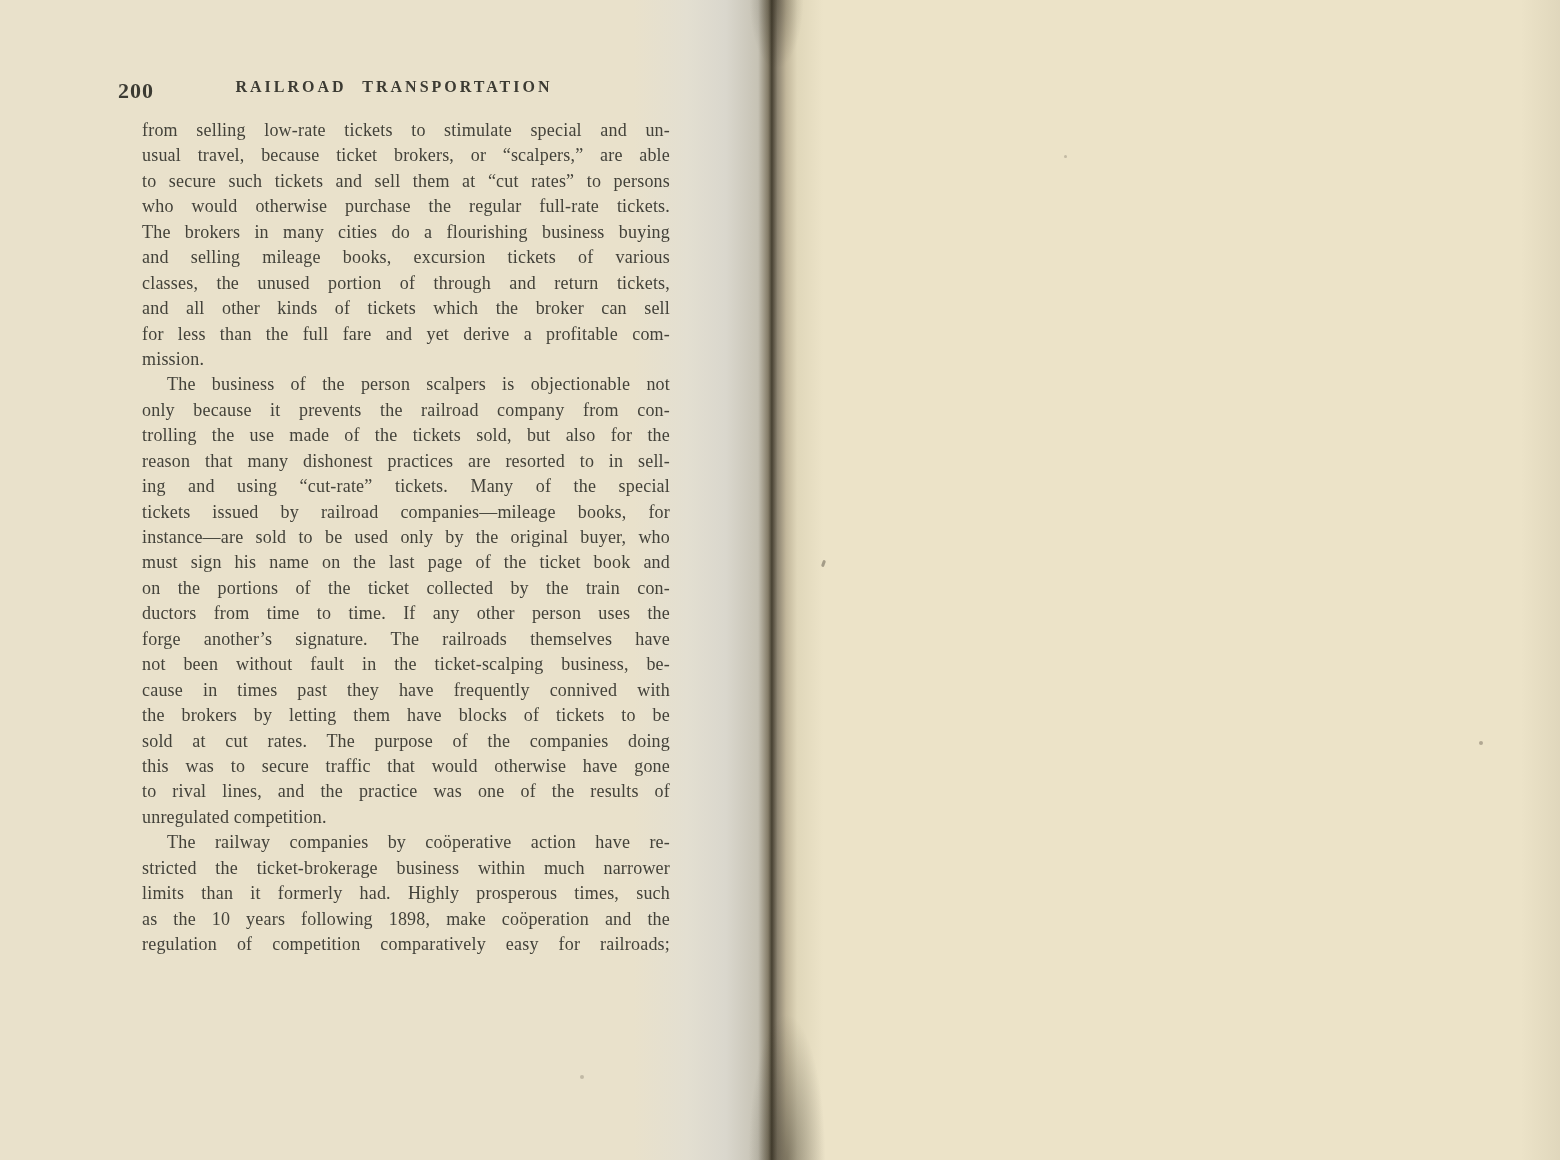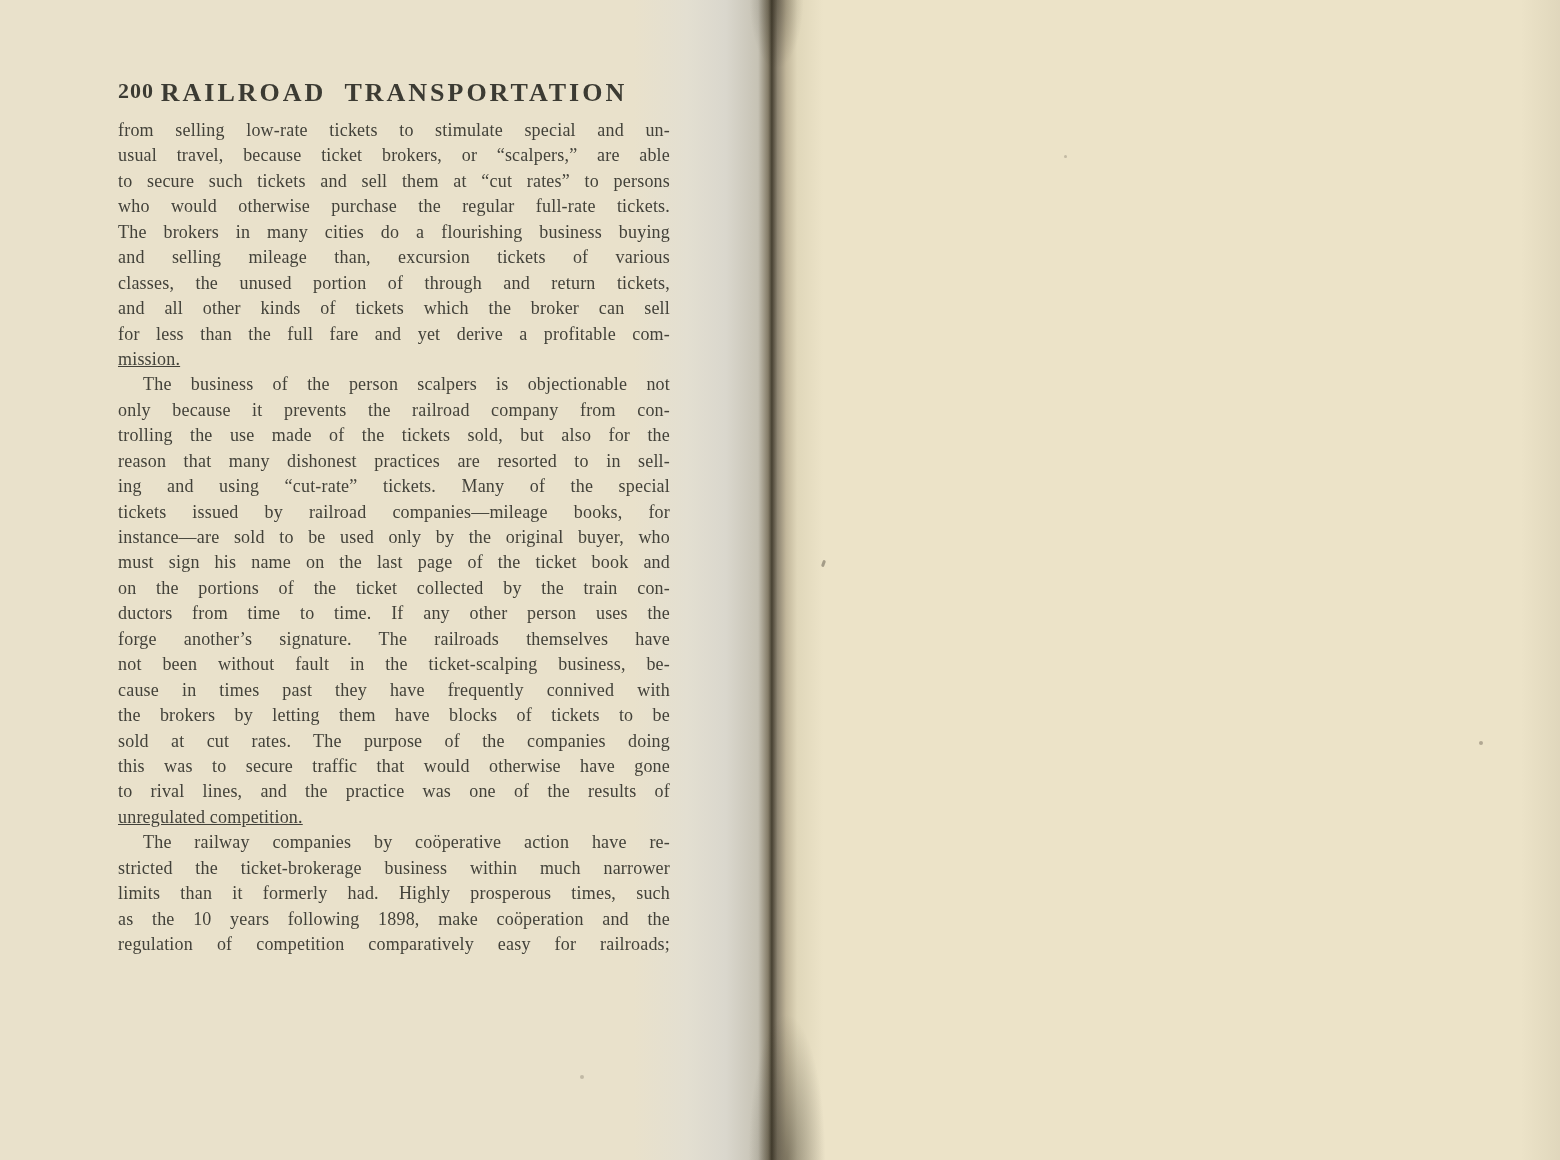--- a/index.html
+++ b/index.html
@@ -37,37 +37,38 @@
   
   .running-head{
     position:absolute;top:78px;width:552px;height:30px;
     color:#3c3b33;
   }
   .running-head .folio{
     position:absolute;top:0;font-size:22px;font-weight:bold;letter-spacing:1px;
   }
   .running-head .head-title{
     position:absolute;left:0;right:0;text-align:center;
-    font-size:26px;font-weight:bold;letter-spacing:3px;word-spacing:9px;
+    font-size:16px;font-weight:bold;letter-spacing:3px;word-spacing:9px;
   }
   .head-left{left:118px;}
   .head-left .folio{left:0;}
   
   .body-text{
     position:absolute;top:118px;width:552px;
     color:#43423a;font-size:18px;line-height:25.45px;
   }
   .body-left{left:118px;}
   .line{
     height:25.45px;white-space:normal;
     text-align:justify;text-align-last:justify;
     letter-spacing:0.2px;
+    margin-left:24px;
   }
   .line.indent{text-indent:25px;}
-  .line.end{text-align-last:left;text-decoration:underline;}
+  .line.end{text-align-last:left;}
   
   .speck{position:absolute;border-radius:50%;pointer-events:none;}
   .speck-a{left:822px;top:560px;width:3px;height:7px;background:#6a6354;opacity:.55;transform:rotate(20deg);border-radius:2px;}
   .speck-b{left:1479px;top:741px;width:4px;height:4px;background:#8a8170;opacity:.6;}
   .speck-c{left:580px;top:1075px;width:4px;height:4px;background:#9a9180;opacity:.5;}
   .speck-d{left:1064px;top:155px;width:3px;height:3px;background:#9a9180;opacity:.5;}
 </style>
 </head>
 <body>
 
@@ -77,21 +78,21 @@
     <div class="running-head head-left">
       <span class="folio">200</span>
       <span class="head-title">RAILROAD TRANSPORTATION</span>
     </div>
     <div class="body-text body-left">
         <div class="line">from selling low-rate tickets to stimulate special and un-</div>
         <div class="line">usual travel, because ticket brokers, or “scalpers,” are able</div>
         <div class="line">to secure such tickets and sell them at “cut rates” to persons</div>
         <div class="line">who would otherwise purchase the regular full-rate tickets.</div>
         <div class="line">The brokers in many cities do a flourishing business buying</div>
-        <div class="line">and selling mileage than, excursion tickets of various</div>
+        <div class="line">and selling mileage books, excursion tickets of various</div>
         <div class="line">classes, the unused portion of through and return tickets,</div>
         <div class="line">and all other kinds of tickets which the broker can sell</div>
         <div class="line">for less than the full fare and yet derive a profitable com-</div>
         <div class="line end">mission.</div>
         <div class="line indent">The business of the person scalpers is objectionable not</div>
         <div class="line">only because it prevents the railroad company from con-</div>
         <div class="line">trolling the use made of the tickets sold, but also for the</div>
         <div class="line">reason that many dishonest practices are resorted to in sell-</div>
         <div class="line">ing and using “cut-rate” tickets.  Many of the special</div>
         <div class="line">tickets issued by railroad companies—mileage books, for</div>

